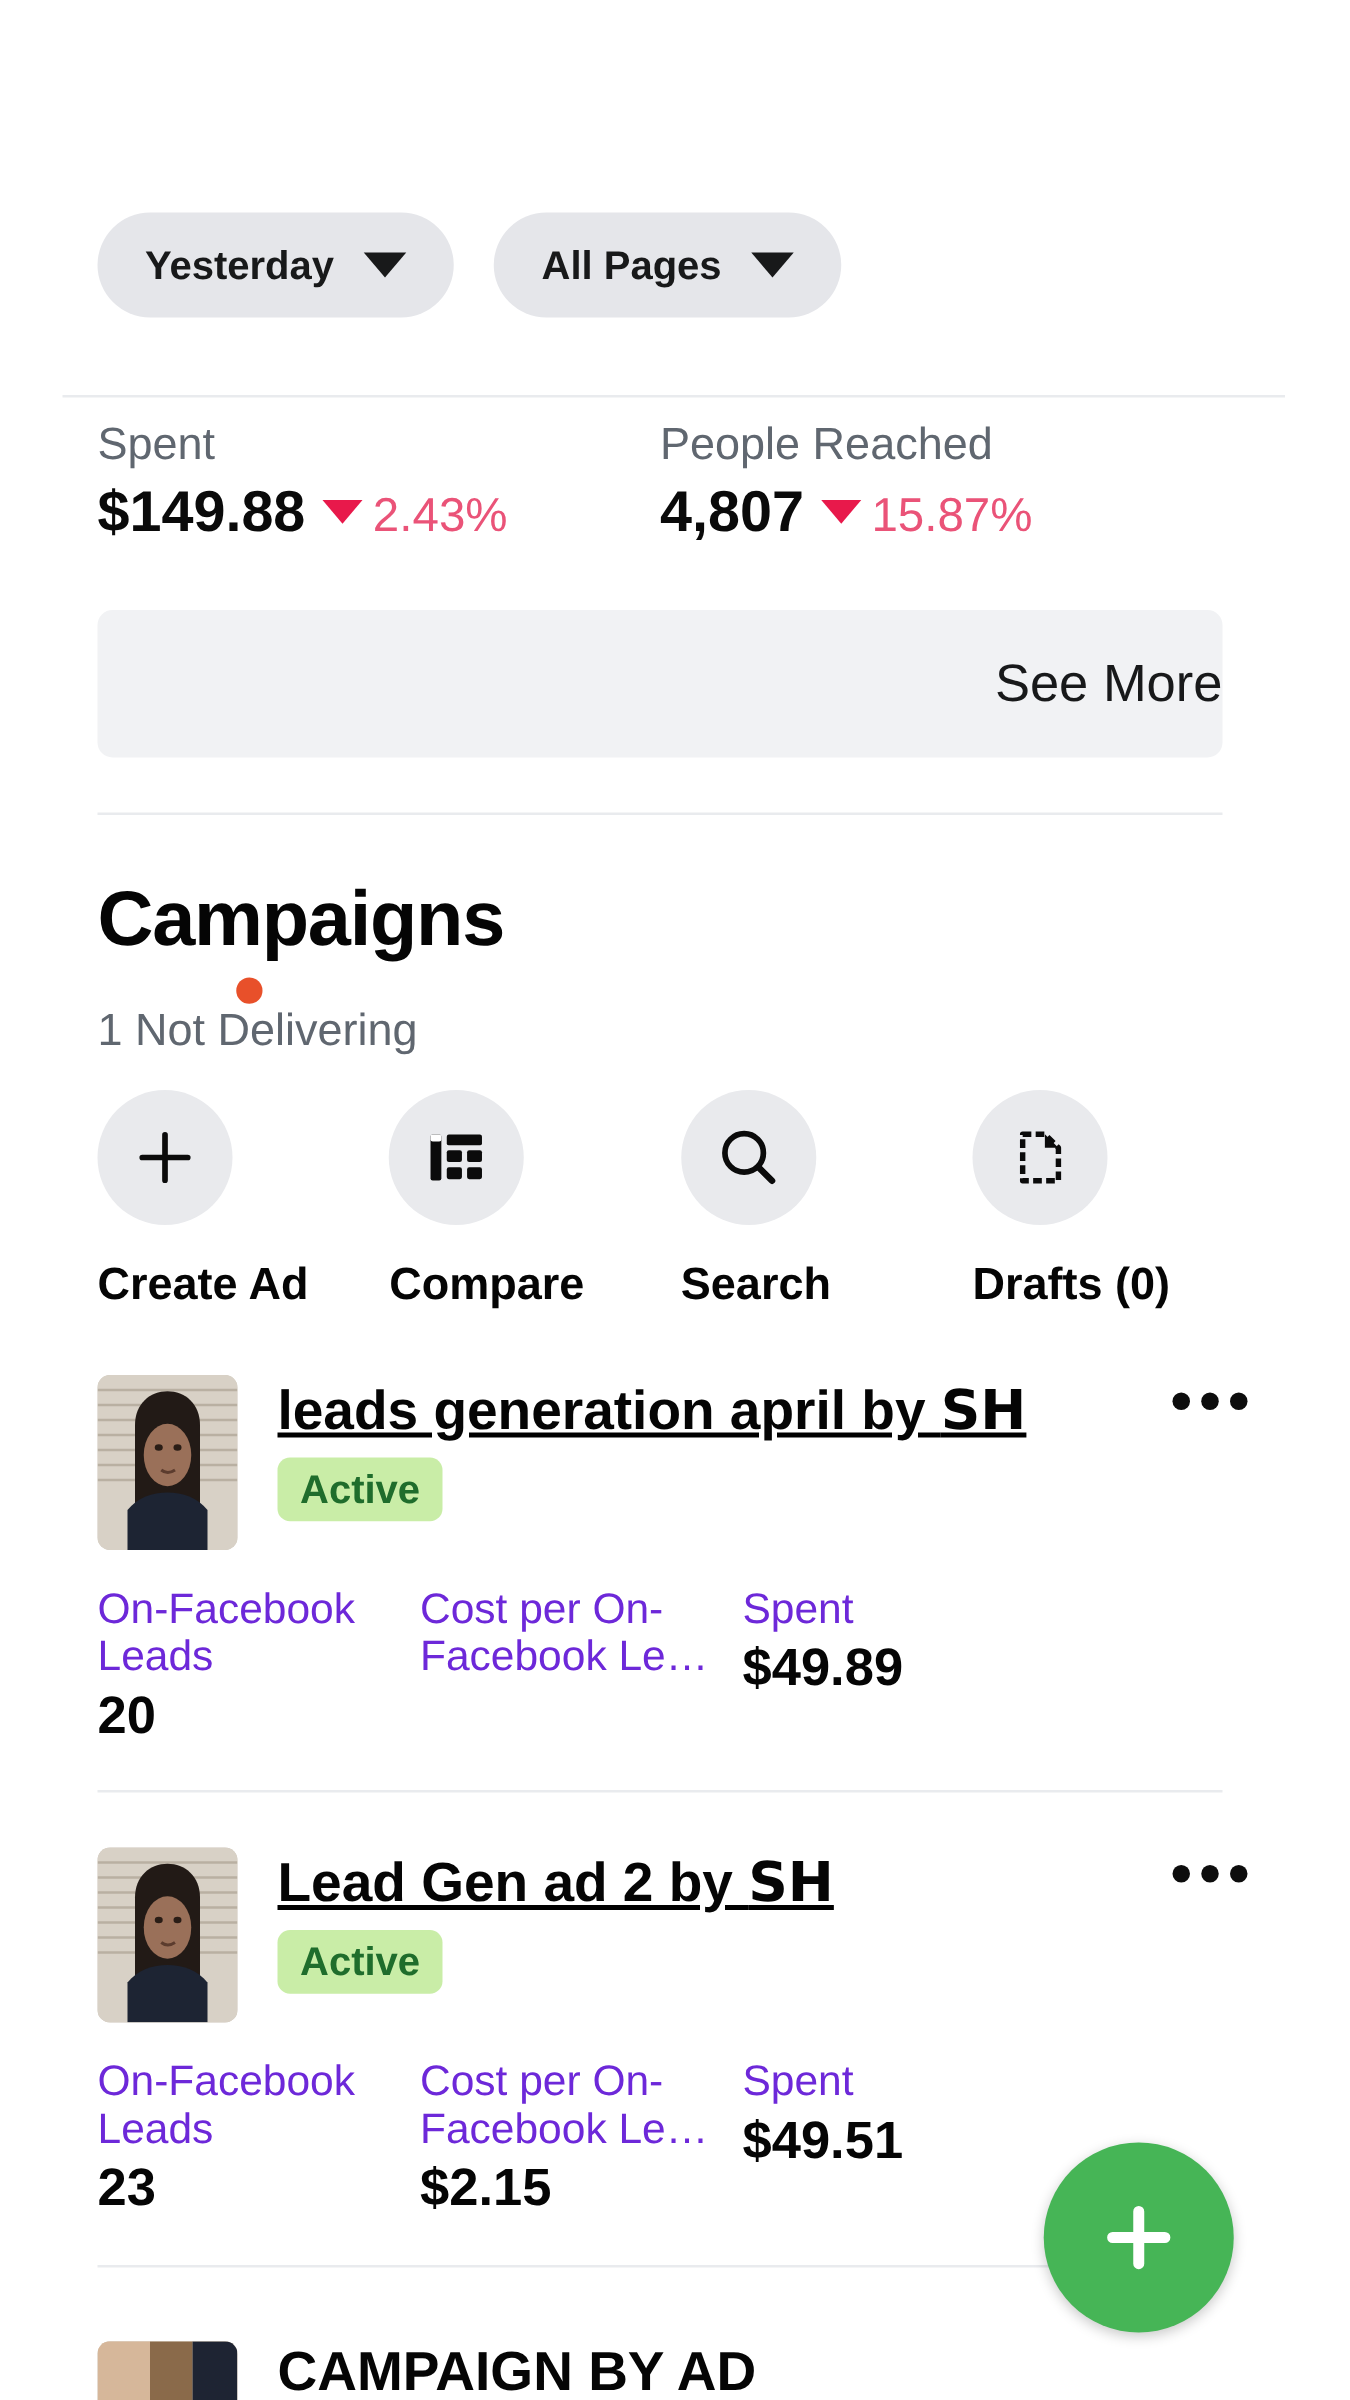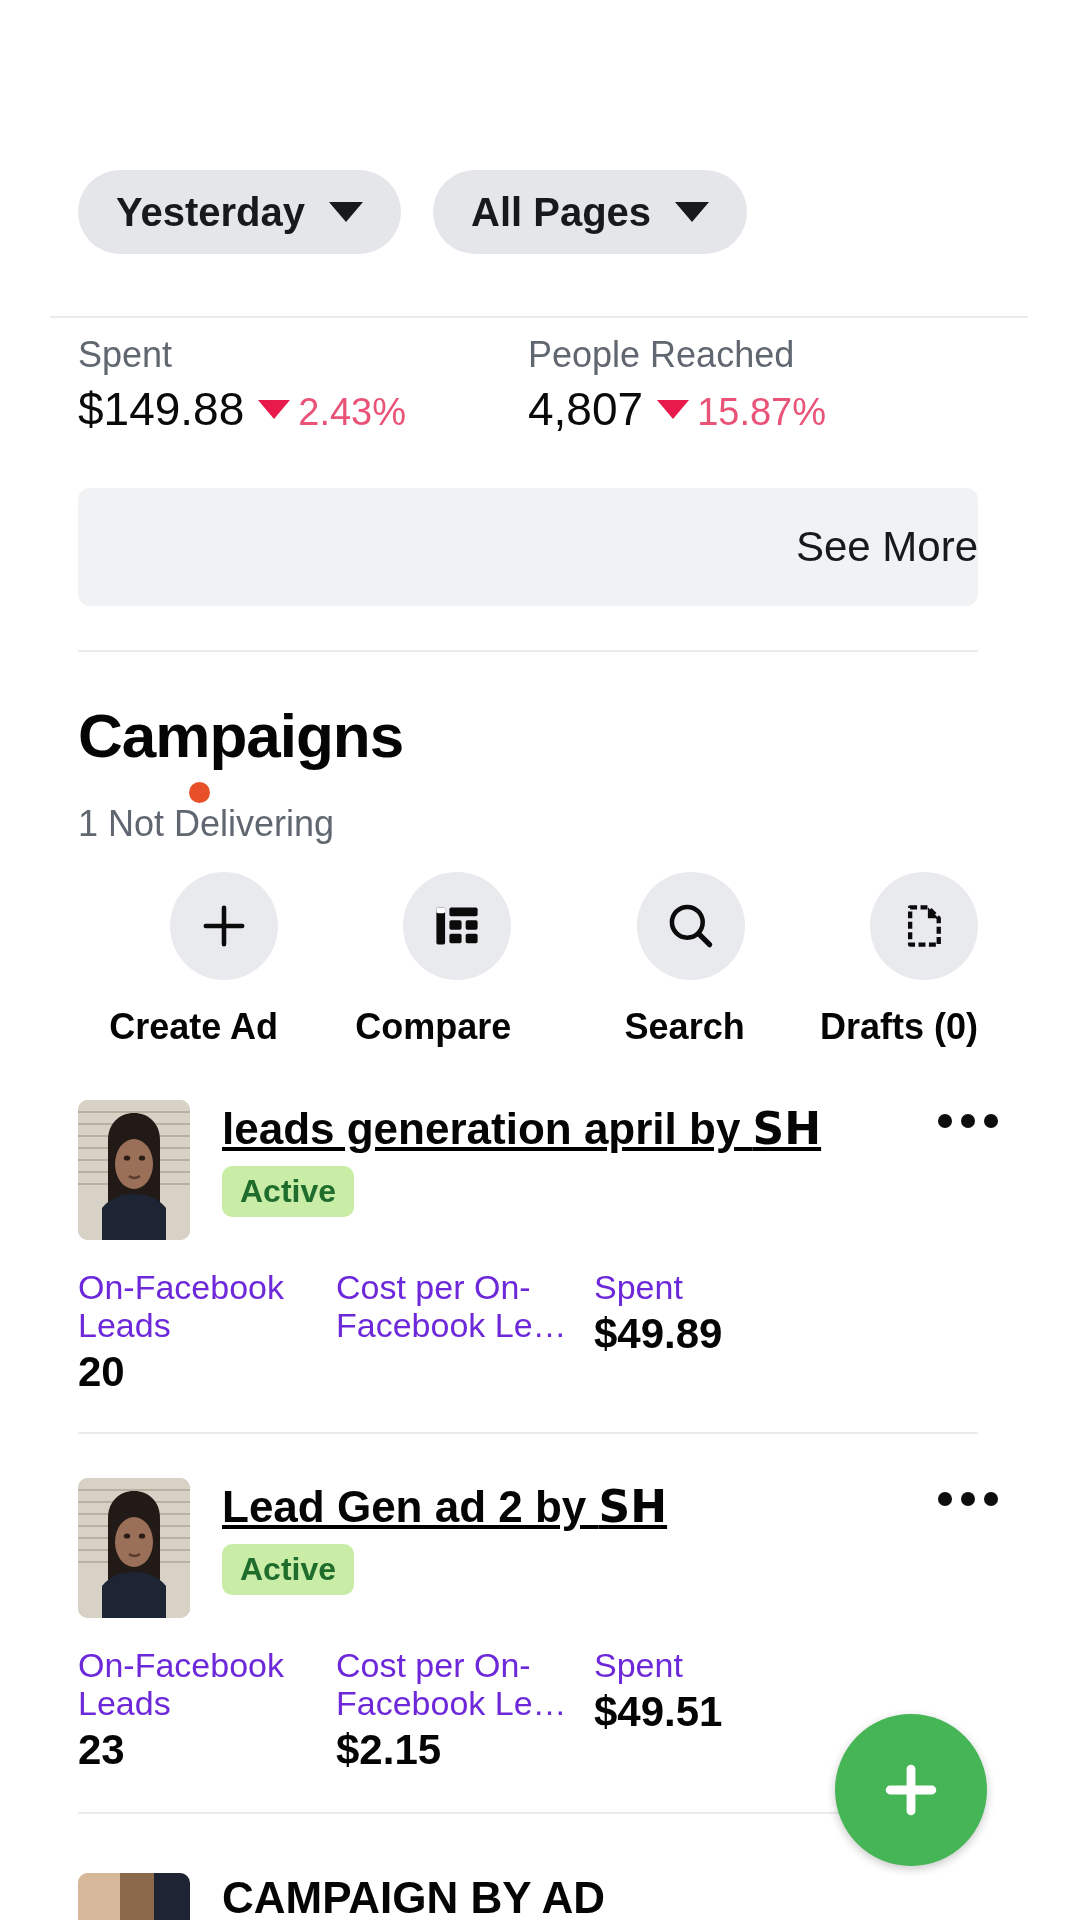--- a/index.html
+++ b/index.html
@@ -26,34 +26,34 @@
     border-left:14px solid transparent; border-right:14px solid transparent;
     border-top:17px solid #ffffff; margin-top:10px; }
   .bell { position:absolute; right:58px; top:26px; width:56px; height:62px; }
 
   
   .chips { position:absolute; left:78px; top:170px; display:flex; gap:32px; }
   .chip {
     background:#e5e6ea; border-radius:48px; height:84px;
     display:flex; align-items:center; padding:0 38px; cursor:pointer;
   }
-  .chip-label { font-size:40px; font-weight:bold; color:#18191a; white-space:nowrap; }
+  .chip-label { font-size:32px; font-weight:bold; color:#18191a; white-space:nowrap; }
   .chip-caret { margin-left:24px; width:0; height:0;
     border-left:17px solid transparent; border-right:17px solid transparent;
     border-top:20px solid #18191a; }
 
   .hr { position:absolute; left:50px; width:978px; height:2px; background:#e9ebee; }
   .hr-inset { position:absolute; left:78px; width:900px; height:2px; background:#e9ebee; }
 
   
   .summary { position:absolute; left:78px; top:334px; width:900px; display:flex; }
   .sum-cell { width:450px; }
   .sum-label { font-size:36px; color:#606770; margin-bottom:6px; }
   .sum-row { display:flex; align-items:baseline; }
-  .sum-value { font-size:46px; font-weight:normal; color:#0a0a0a; }
+  .sum-value { font-size:46px; font-weight:bold; color:#0a0a0a; }
   .tri-down { width:0; height:0; margin:0 8px 0 14px;
     border-left:16px solid transparent; border-right:16px solid transparent;
     border-top:19px solid #e8194b; align-self:center; }
   .sum-delta { font-size:38px; color:#ea5378; }
 
   
   .see-more {
     position:absolute; left:78px; top:488px; width:900px; height:118px;
     background:#f1f2f4; border-radius:12px;
     display:flex; align-items:center; justify-content:flex-end; cursor:pointer;
@@ -63,21 +63,21 @@
   
   .camp-title { position:absolute; left:78px; top:700px; font-size:62px;
                 font-weight:bold; color:#050505; letter-spacing:-1px; }
   .camp-sub { position:absolute; left:78px; top:782px; display:flex; align-items:center;flex-direction:column; }
   .camp-dot { width:21px; height:21px; border-radius:50%; background:#e8502a; margin-right:14px; }
   .camp-sub-label { font-size:36px; color:#606770; }
 
   
   .actions { position:absolute; left:78px; top:872px; width:900px;
              display:flex; justify-content:space-between; }
-  .action { width:200px; display:flex; flex-direction:column; align-items:flex-end; cursor:pointer; }
+  .action { width:200px; display:flex; flex-direction:column; align-items:flex-start; cursor:pointer; }
   .action-circle { width:108px; height:108px; border-radius:50%; background:#e9eaed;
                    display:flex; align-items:center; justify-content:center; }
   .action-label { margin-top:26px; font-size:36px; font-weight:bold; color:#050505; white-space:nowrap; }
 
   
   .camp-row { position:absolute; left:78px; width:920px; }
   .camp-head { display:flex; align-items:flex-start;text-decoration:underline; }
   .thumb { width:112px; height:140px; border-radius:10px; overflow:hidden; flex:0 0 auto;
            background:#cfc7bb; position:relative; }
   .camp-info { margin-left:32px; flex:1 1 auto; padding-top:6px; }

